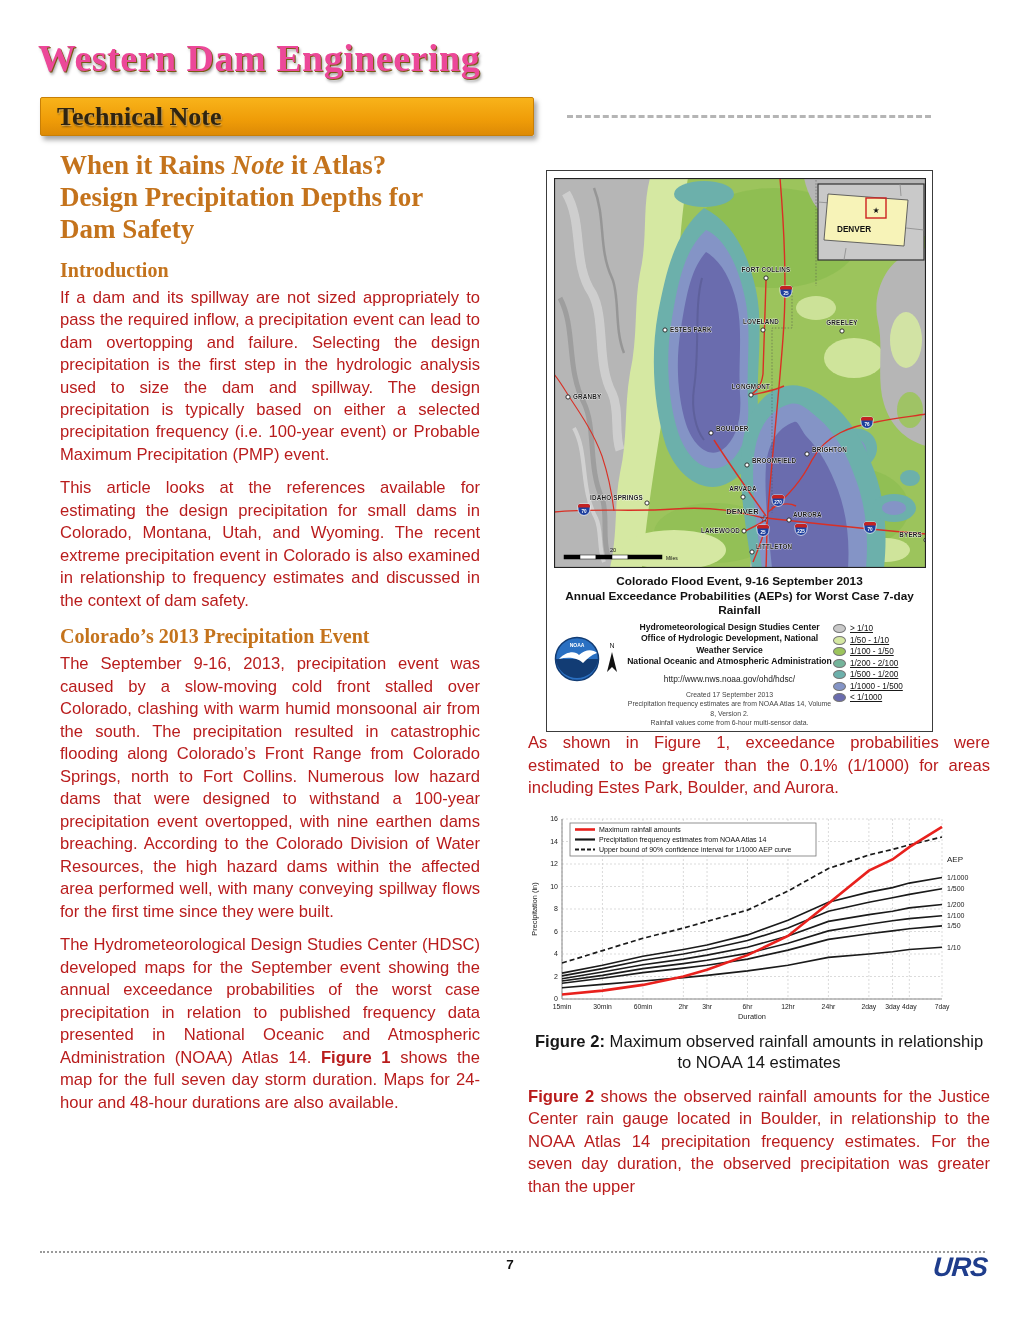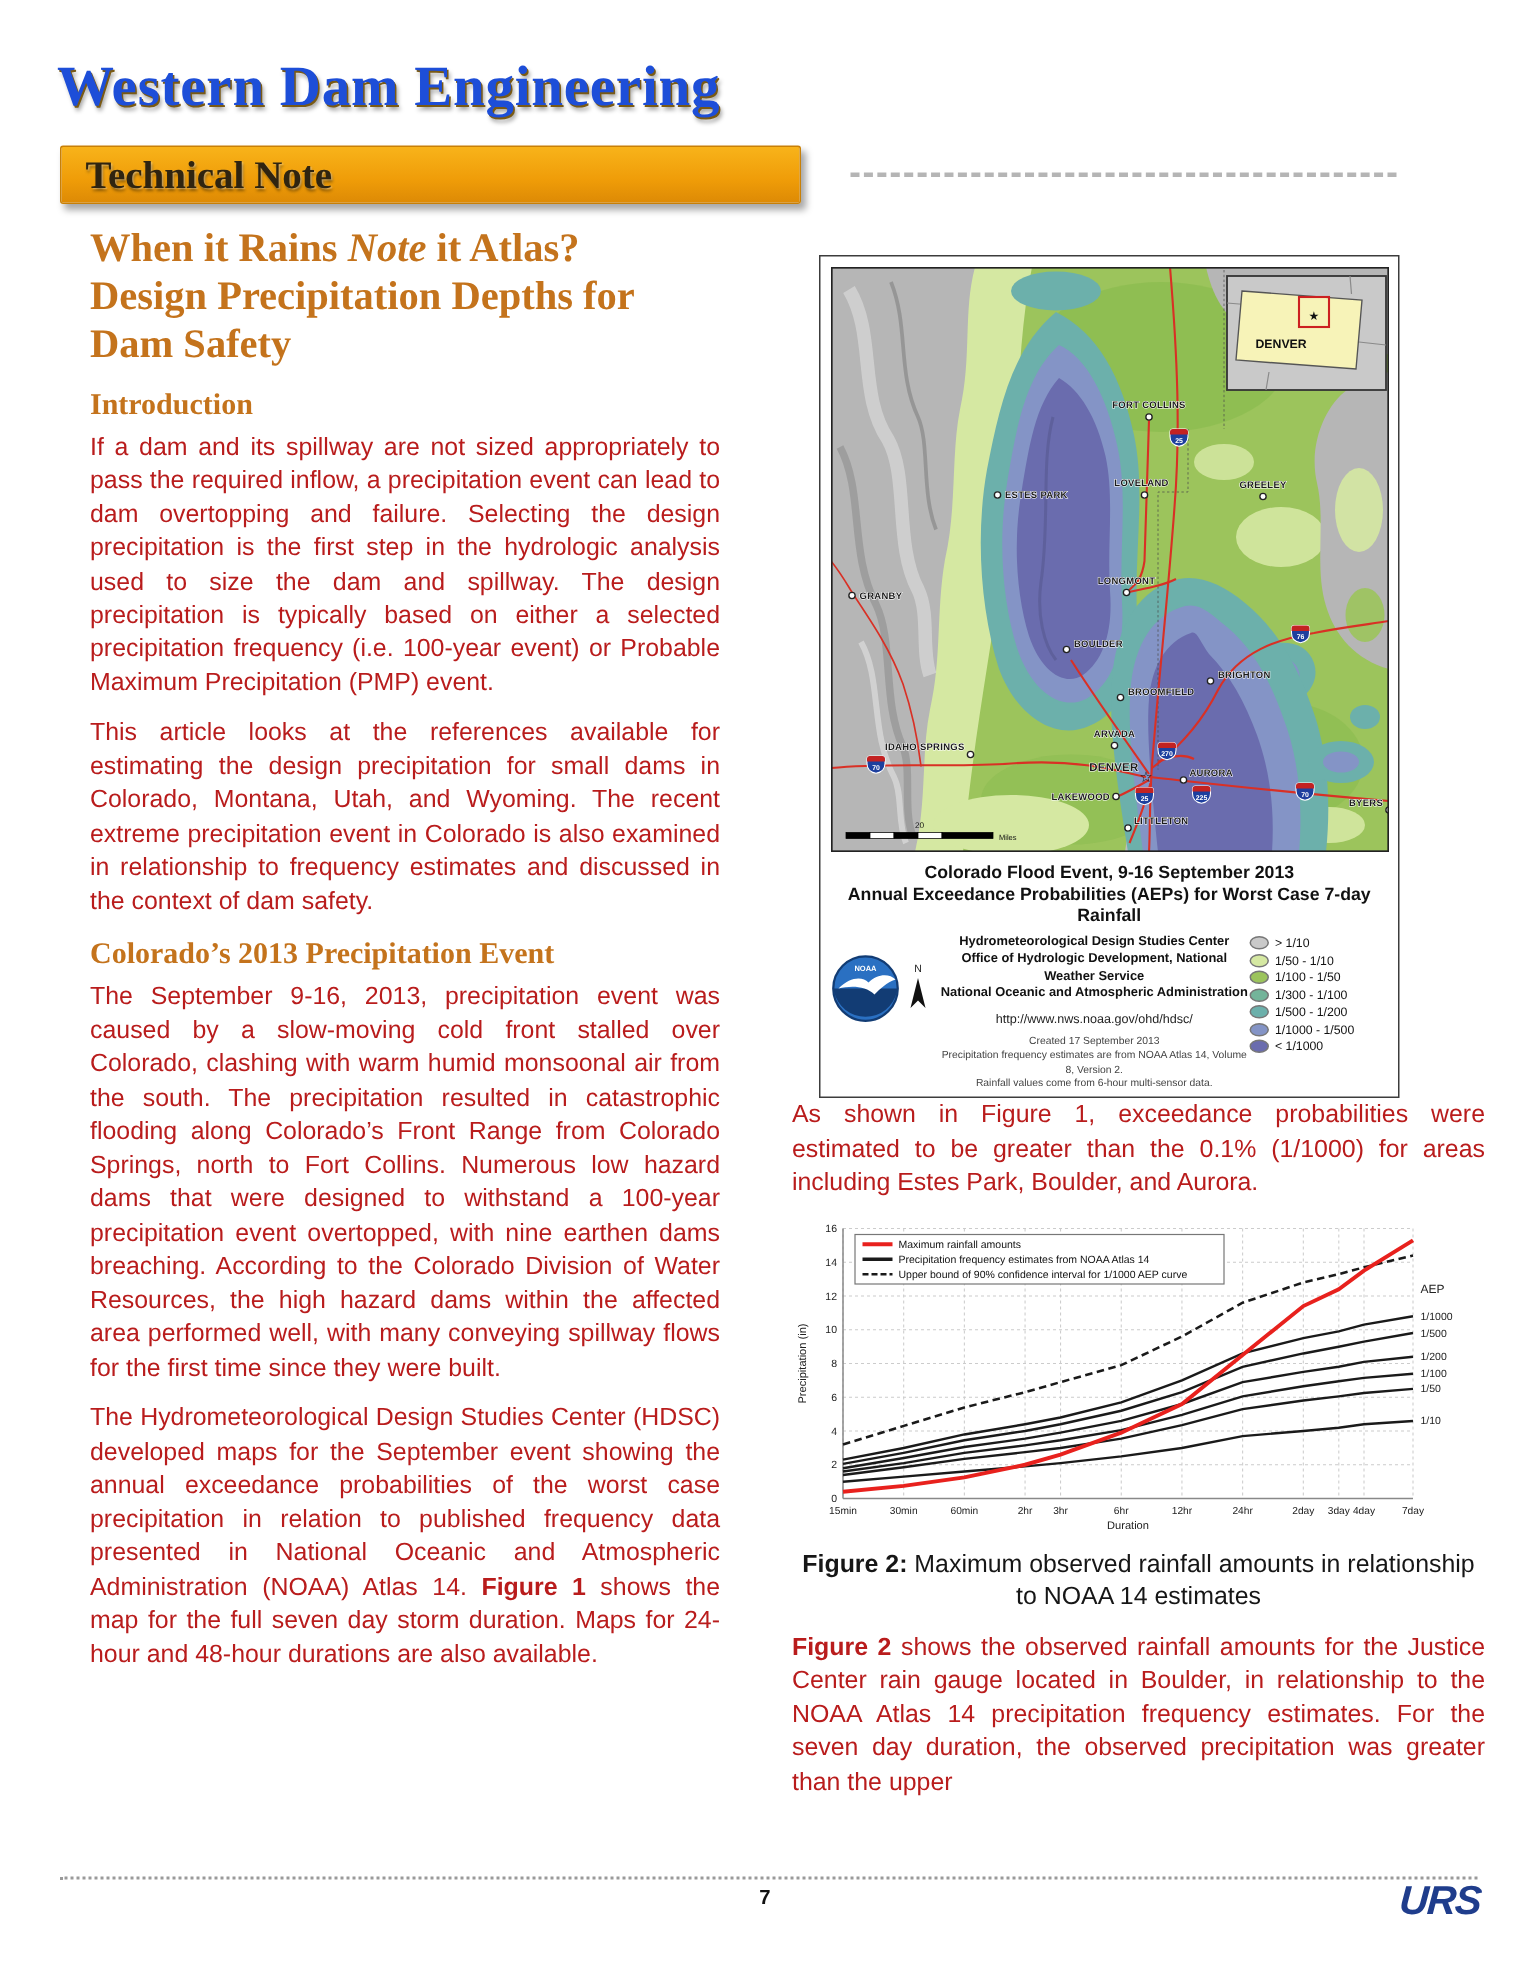--- a/index.html
+++ b/index.html
@@ -4,21 +4,21 @@
 <style>
   html,body{margin:0;padding:0;}
   body{
     width:1020px;height:1320px;position:relative;background:#ffffff;
     font-family:"Liberation Sans",sans-serif;color:#191919;overflow:hidden;
   }
   
   .brand{
     position:absolute;left:38px;top:36px;
     font-family:"Liberation Serif",serif;font-weight:bold;font-size:38px;
-    color:#1d4ed8;letter-spacing:.5px;
+    color:#ec4899;letter-spacing:.5px;
     text-shadow:1px 1px 0 #7a5a14,2px 3px 3px rgba(0,0,0,.35);
   }
   .banner{
     position:absolute;left:40px;top:97px;width:492px;height:37px;
     background:linear-gradient(#f8b31a,#ef9c08 60%,#dd8a05);
     border:1px solid #c87f06;border-radius:2px;
     box-shadow:3px 4px 5px rgba(0,0,0,.35);
     display:flex;align-items:center;
   }
   .banner span{
@@ -58,21 +58,21 @@
   }
   .fig1-bottom{display:flex;margin-top:4px;align-items:flex-start;}
   .noaa-wrap{width:50px;padding-top:14px;}
   .narrow-wrap{width:22px;padding-top:18px;text-align:center;}
   .fig1-credits{flex:1;text-align:center;}
   .fig1-credits .cl{font-weight:bold;font-size:8.6px;line-height:1.3;color:#111;}
   .fig1-url{font-size:8.4px;color:#222;margin-top:7px;}
   .fig1-created{margin-top:6px;}
   .fig1-created div{font-size:6.9px;color:#444;line-height:1.35;}
   .fig1-legend{width:92px;padding-top:2px;}
-  .leg-row{display:flex;align-items:center;margin-bottom:2.5px;}
+  .leg-row{display:flex;align-items:center;margin-bottom:2.5px;text-decoration:underline;}
   .leg-swatch{width:11px;height:7px;border-radius:50%;border:1px solid #777;margin-right:4px;flex:0 0 auto;}
   .leg-label{font-size:8.2px;color:#111;white-space:nowrap;}
   
   .fig2-wrap{margin-top:2px;}
   svg text{font-family:"Liberation Sans",sans-serif;}
   .map-city{font-size:6.3px;font-weight:bold;fill:#1b1b1b;paint-order:stroke;stroke:#ffffff;stroke-width:.7;letter-spacing:.2px;}
   .map-city-big{font-size:7.6px;}
   
   .foot-line{position:absolute;left:40px;top:1251px;width:945px;border-top:2px dotted #9a9a9a;}
   .foot-page{position:absolute;left:0;right:0;top:1257px;text-align:center;font-size:13.5px;font-weight:bold;color:#111;}
@@ -334,21 +334,21 @@
           <div class="leg-row">
             <span class="leg-swatch" style="background: rgb(213, 232, 162);"></span>
             <span class="leg-label">1/50 - 1/10</span>
           </div>
           <div class="leg-row">
             <span class="leg-swatch" style="background: rgb(156, 196, 92);"></span>
             <span class="leg-label">1/100 - 1/50</span>
           </div>
           <div class="leg-row">
             <span class="leg-swatch" style="background: rgb(116, 180, 154);"></span>
-            <span class="leg-label">1/300 - 1/100</span>
+            <span class="leg-label">1/200 - 2/100</span>
           </div>
           <div class="leg-row">
             <span class="leg-swatch" style="background: rgb(108, 176, 171);"></span>
             <span class="leg-label">1/500 - 1/200</span>
           </div>
           <div class="leg-row">
             <span class="leg-swatch" style="background: rgb(132, 148, 198);"></span>
             <span class="leg-label">1/1000 - 1/500</span>
           </div>
           <div class="leg-row">

